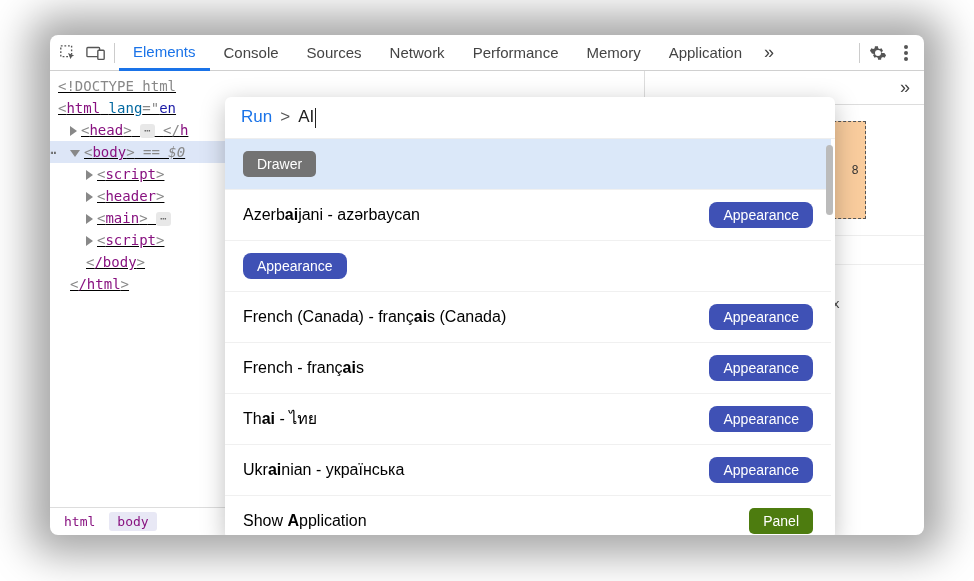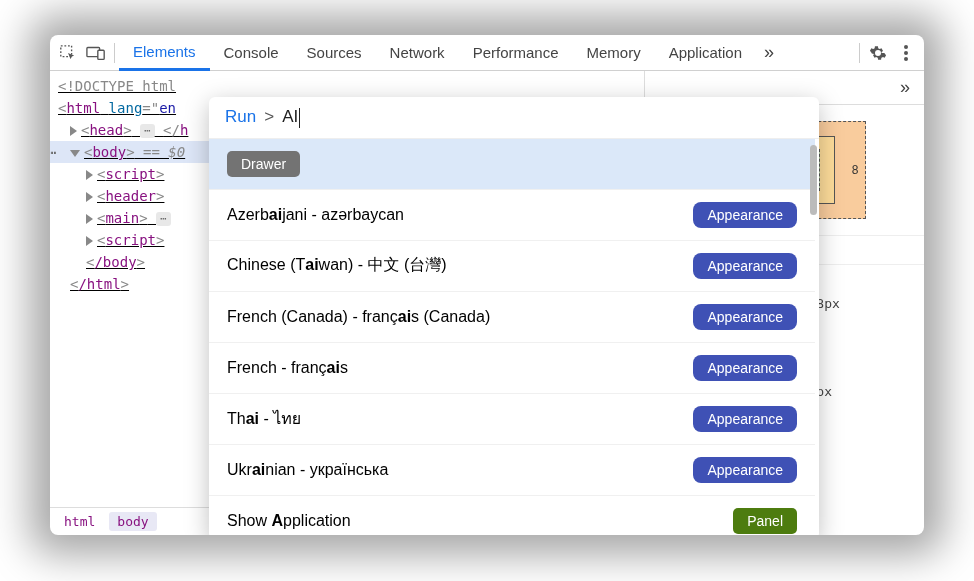--- a/index.html
+++ b/index.html
@@ -225,21 +225,21 @@
   font-size: 13px;
   line-height: 22px;
 }
 .prop-row { display: flex; gap: 10px; }
 .prop-name { color: #c80000; flex: 0 0 120px; white-space: nowrap; overflow: hidden; }
 .prop-val { color: #444; }
 
 
 .command-menu {
   position: absolute;
-  left: 159px;
+  left: 175px;
   top: 62px;
   width: 610px;
   background: #fff;
   border-radius: 6px;
   box-shadow: 0 6px 24px rgba(0,0,0,0.25);
   z-index: 100;
   overflow: hidden;
 }
 .cmd-input-row {
   display: flex;
@@ -417,21 +417,20 @@
     </div>
     <div class="cmd-list" id="cmd-list">
         <div class="cmd-item highlighted">
           <span class="cmd-badge badge-drawer">Drawer</span>
         </div>
         <div class="cmd-item">
           <span class="cmd-label">Azerb<b>ai</b>jani - azərbaycan</span>
           <span class="cmd-badge badge-appearance">Appearance</span>
         </div>
         <div class="cmd-item">
-          <span class="cmd-label">Chinese (T<b>ai</b>wan) - 中文 (台灣)</span>
           <span class="cmd-badge badge-appearance">Appearance</span>
         </div>
         <div class="cmd-item">
           <span class="cmd-label">French (Canada) - franç<b>ai</b>s (Canada)</span>
           <span class="cmd-badge badge-appearance">Appearance</span>
         </div>
         <div class="cmd-item">
           <span class="cmd-label">French - franç<b>ai</b>s</span>
           <span class="cmd-badge badge-appearance">Appearance</span>
         </div>

